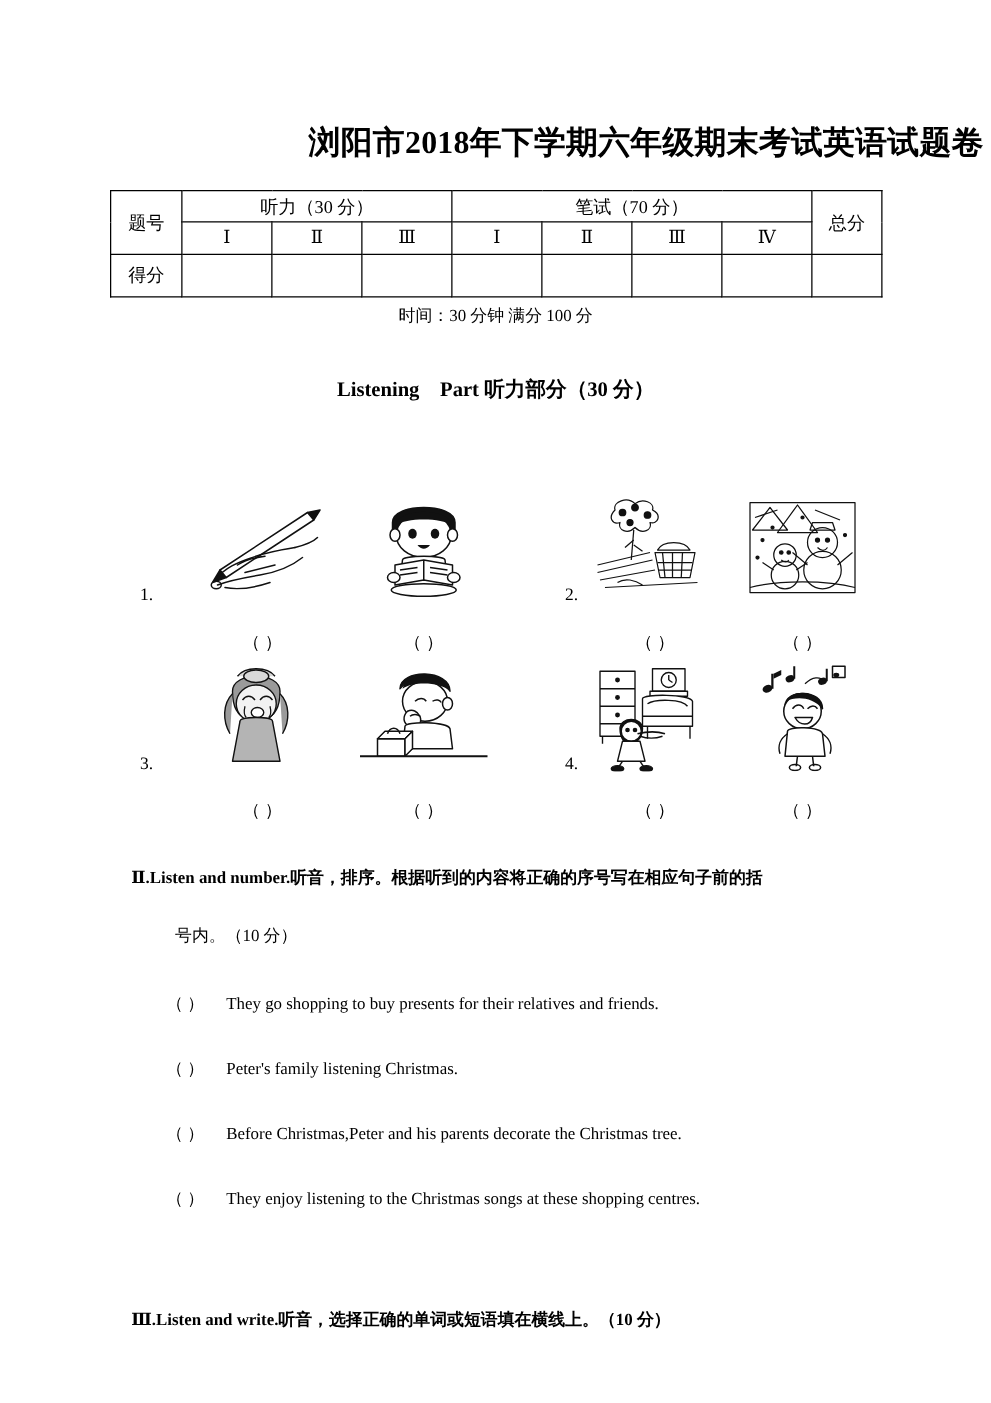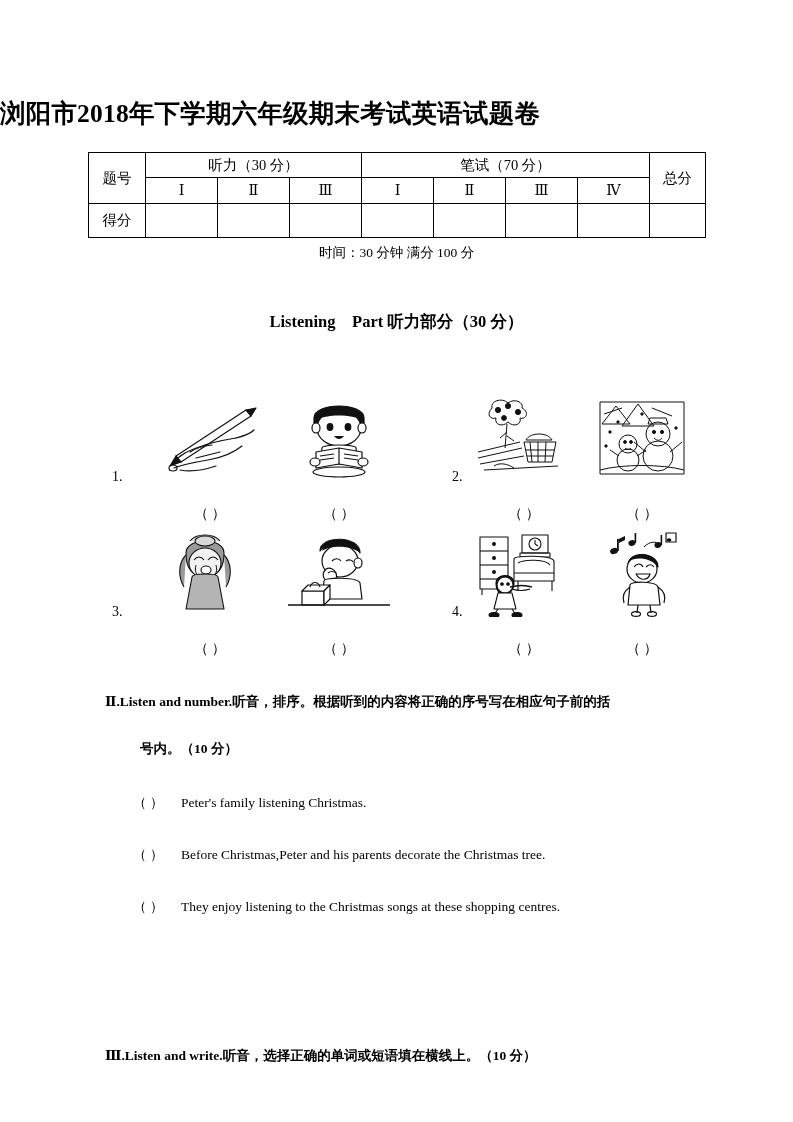--- a/index.html
+++ b/index.html
@@ -23,21 +23,21 @@
     height: 1122px;
     padding: 0;
     box-sizing: border-box;
   }
 
   
   .doc-title {
     position: absolute;
     left: 0; top: 96px;
     width: 787px;
-    text-align: left;
+    text-align: right;
     font-size: 25.5px;
     font-weight: bold;
     letter-spacing: 0.2px;
     font-family: "Liberation Serif", "DejaVu Serif", serif;
     white-space: nowrap;
   }
 
   
   .score-table-wrap {
     position: absolute;
@@ -71,21 +71,21 @@
     position: absolute;
     left: 0; top: 244px;
     width: 793px;
     text-align: center;
     font-size: 13.5px;
   }
 
   
   .part-heading {
     position: absolute;
-    left: 0; top: 311px;
+    left: 0; top: 301px;
     width: 793px;
     text-align: center;
     font-size: 16.5px;
     font-weight: bold;
   }
 
   
   .sec-heading {
     position: absolute;
     left: 105px;
@@ -94,21 +94,21 @@
     font-weight: bold;
     line-height: 1.5;
   }
   #sec1 { top: 360px; }
   #sec2 { top: 692px; width: 600px; }
   #sec3 { top: 1046px; }
   .sec2-line2 {
     position: absolute;
     left: 140px; top: 740px;
     font-size: 13.5px;
-    font-weight: bold;
+    font-weight: normal;
   }
 
   
   .pic-row {
     position: absolute;
     left: 0;
     width: 793px;
     height: 135px;
   }
   #picrow1 { top: 392px; }
@@ -510,20 +510,23 @@
       <div class="brackets br-a">（    ）</div>
       <div class="brackets br-b">（    ）</div>
     </div>
   </div>
 
   <div class="sec-heading" id="sec2">Ⅱ.Listen and number.听音，排序。根据听到的内容将正确的序号写在相应句子前的括</div>
   <div class="sec2-line2">号内。（10 分）</div>
 
   <div class="sentence-list">
     <div class="sentence-item">
+      <span class="paren">（      ）</span><span class="stext">They go shopping to buy presents for their relatives and friends.</span>
+    </div>
+    <div class="sentence-item">
       <span class="paren">（      ）</span><span class="stext">Peter's family listening Christmas.</span>
     </div>
     <div class="sentence-item">
       <span class="paren">（      ）</span><span class="stext">Before Christmas,Peter and his parents decorate the Christmas tree.</span>
     </div>
     <div class="sentence-item">
       <span class="paren">（      ）</span><span class="stext">They enjoy listening to the Christmas songs at these shopping centres.</span>
     </div>
   </div>
 

